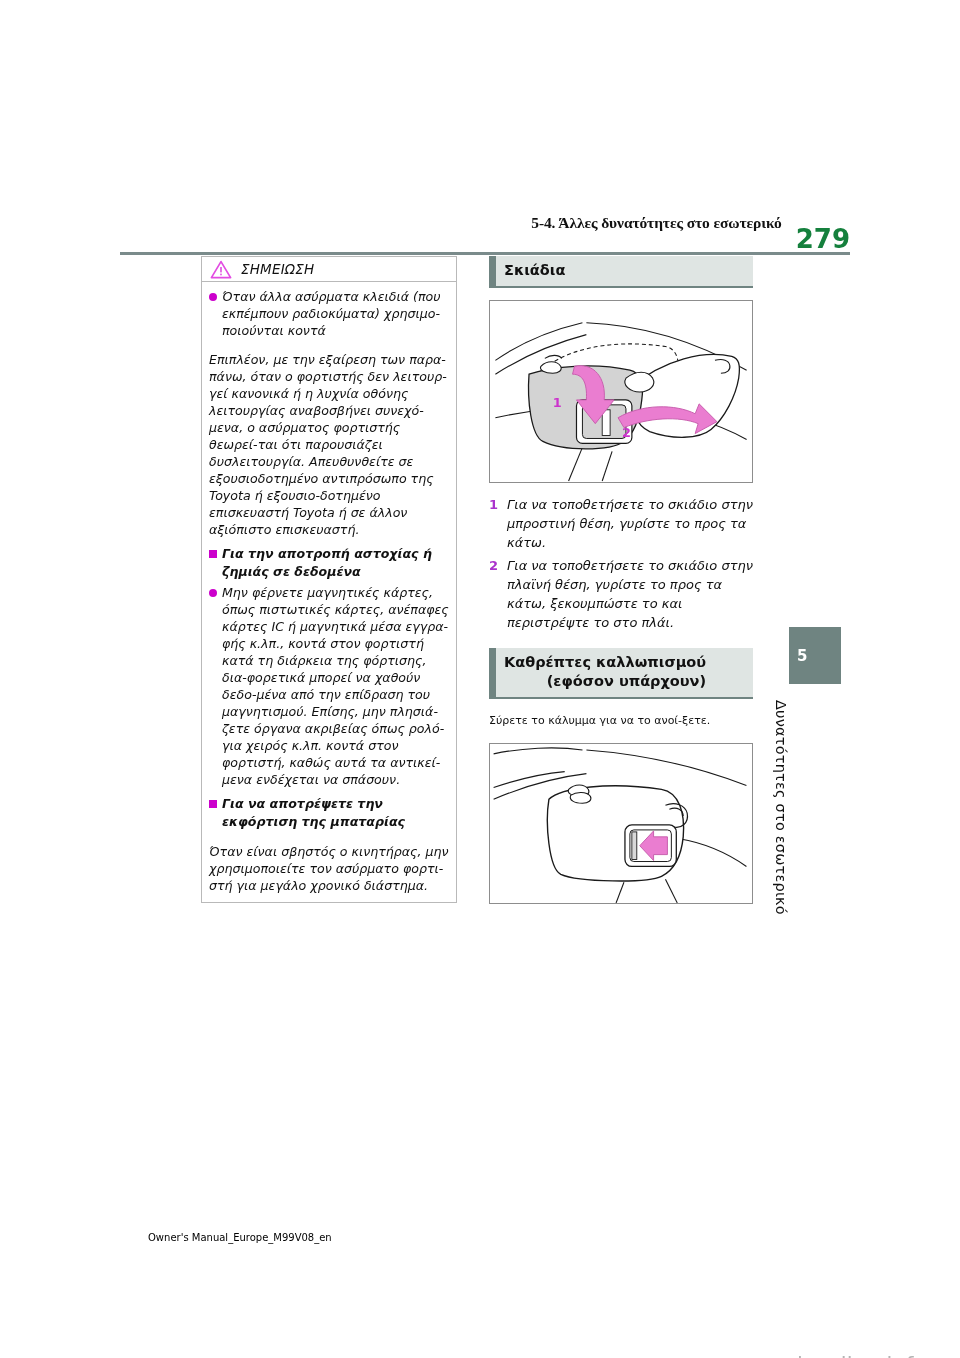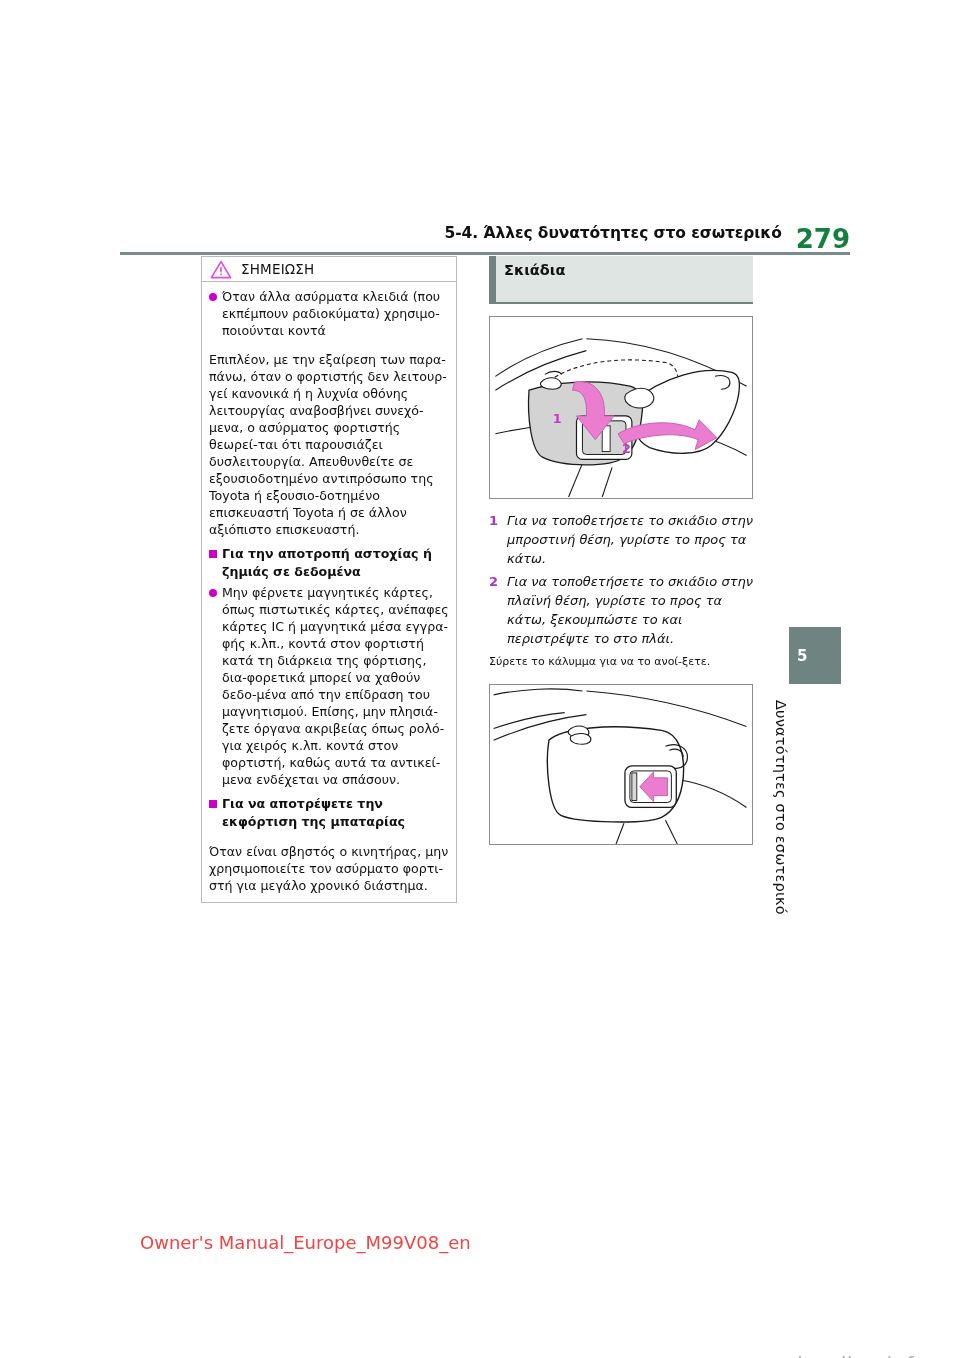--- a/index.html
+++ b/index.html
@@ -26,21 +26,22 @@
     display: flex;
     align-items: flex-end;
     justify-content: flex-end;
     gap: 14px;
   }
   #header-title {
     font-size: 15.5px;
     font-weight: bold;
     letter-spacing: -0.1px;
     color: #111;
-    padding-bottom: 10px;
+    padding-bottom: 20px;
+    font-family: Liberation Serif, serif;
   }
   #header-pageno {
     font-size: 26px;
     font-weight: bold;
     color: #15803d;
     line-height: 1;
   }
   #header-rule {
     position: absolute;
     left: 120px;
@@ -49,20 +50,21 @@
     height: 3px;
     background: #7a8b8b;
   }
 
   
   #left-col {
     position: absolute;
     left: 201px;
     top: 256px;
     width: 256px;
+    font-style: italic;
   }
   #right-col {
     position: absolute;
     left: 489px;
     top: 256px;
     width: 264px;
   }
 
   
   #notice-box {
@@ -141,21 +143,21 @@
     background: #dfe5e3;
     border-bottom: 2px solid #6f8481;
     margin-bottom: 12px;
   }
   .sec-head .bar {
     width: 7px;
     background: #6f8481;
     flex: 0 0 7px;
   }
   .sec-head .lbl {
-    padding: 5px 8px 22px 8px;
+    padding: 5px 8px 6px 8px;
     font-size: 14.5px;
     font-weight: bold;
     line-height: 19px;
     color: #111;
     text-align: right;
   }
 
   
   .fig {
     border: 1px solid #8d8d8d;
@@ -216,24 +218,24 @@
     transform-origin: 0 0;
     font-size: 14.5px;
     color: #111;
     letter-spacing: 0.2px;
     white-space: nowrap;
   }
 
   
   #footer {
     position: absolute;
-    left: 140px;
+    left: 148px;
     top: 1232px;
-    font-size: 18px;
-    color: #ef4444;
+    font-size: 10px;
+    color: #000000;
   }
   #watermark {
     position: absolute;
     left: 690px;
     top: 1317px;
     font-size: 21px;
     color: #b4b4b4;
     letter-spacing: 0.2px;
     margin-top: 36px;
   }
@@ -343,20 +345,27 @@
     <div class="step">
       <div class="num">1</div>
       <div class="body">Για να τοποθετήσετε το σκιάδιο στην μπροστινή θέση, γυρίστε το προς τα κάτω.</div>
     </div>
     <div class="step">
       <div class="num">2</div>
       <div class="body">Για να τοποθετήσετε το σκιάδιο στην πλαϊνή θέση, γυρίστε το προς τα κάτω, ξεκουμπώστε το και περιστρέψτε το στο πλάι.</div>
     </div>
   </div>
 
+  <div class="sec-head" style="margin-top:16px">
+    <div class="bar"></div>
+    <div class="lbl">
+      <div>Καθρέπτες καλλωπισμού</div>
+      <div>(εφόσον υπάρχουν)</div>
+    </div>
+  </div>
 
   <div class="lead-para">Σύρετε το κάλυμμα για να το ανοί-ξετε.</div>
 
   <div class="fig" style="height:161px">
     <svg viewBox="0 0 262 161" preserveAspectRatio="xMidYMid meet">
 
       <path d="M2 10 C 30 4, 64 2, 92 6" fill="none" stroke="#1a1a1a" stroke-width="1.1"></path>
       <path d="M2 44 C 26 36, 50 30, 74 28" fill="none" stroke="#1a1a1a" stroke-width="1.1"></path>
       <path d="M2 56 C 30 44, 62 34, 96 30" fill="none" stroke="#1a1a1a" stroke-width="1.1"></path>
       <path d="M96 6 C 150 10, 206 22, 258 42" fill="none" stroke="#1a1a1a" stroke-width="1.1"></path>

